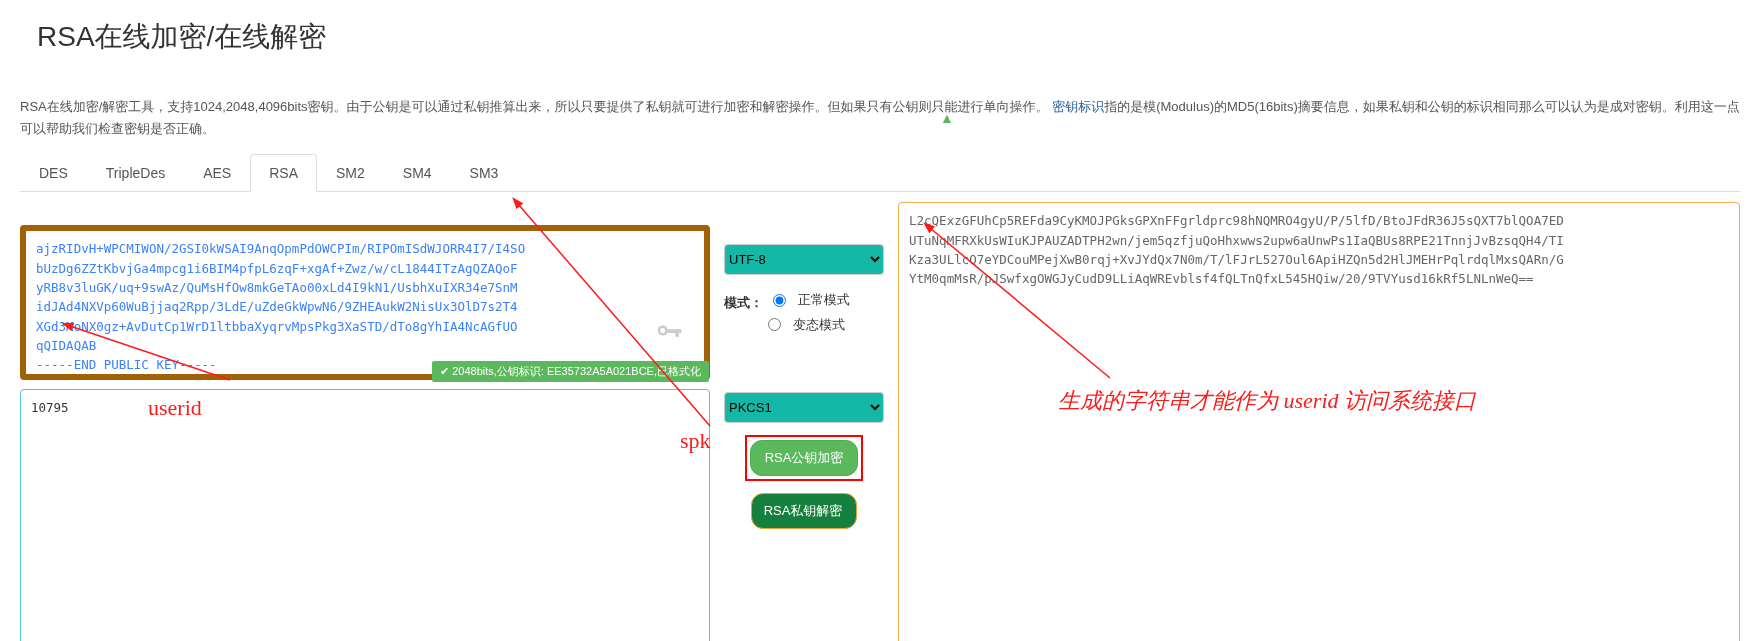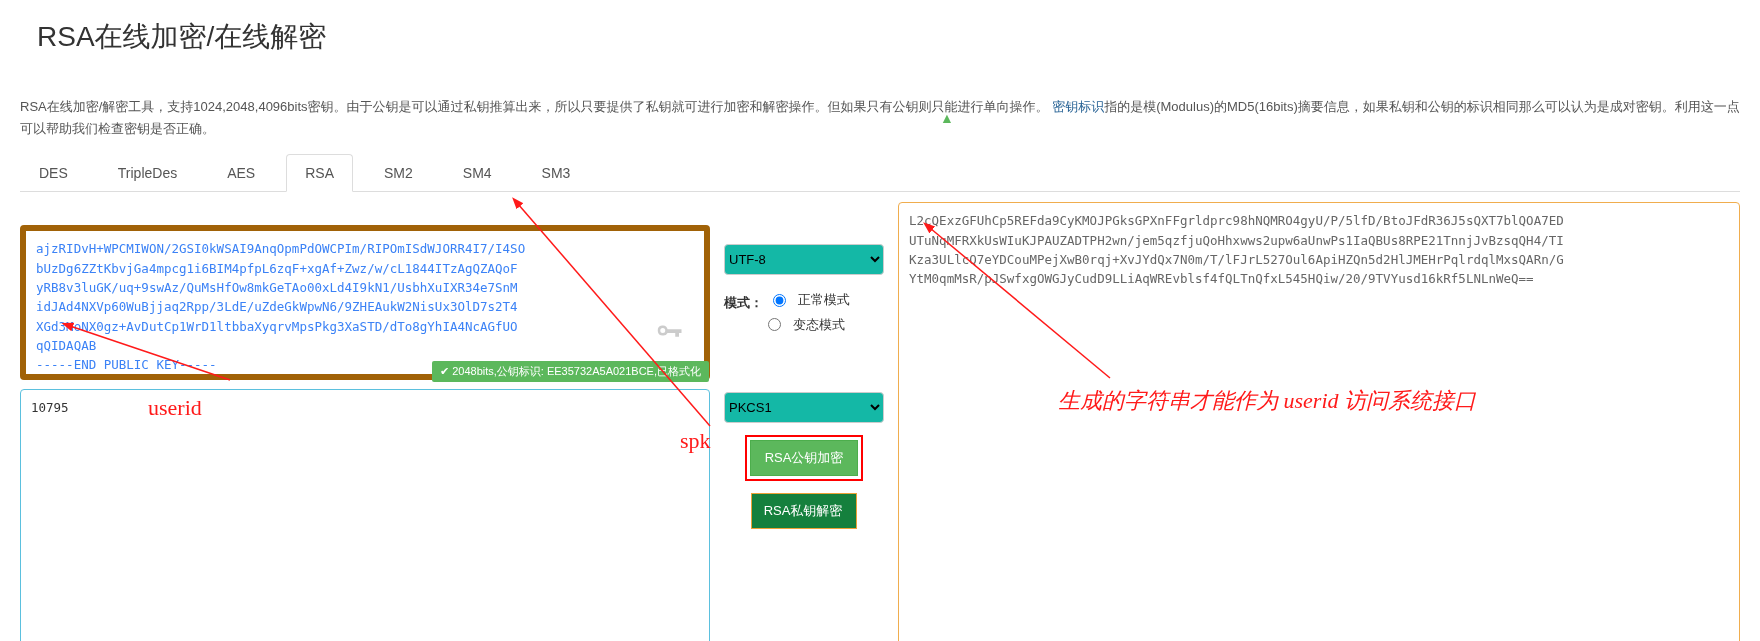--- a/index.html
+++ b/index.html
@@ -30,21 +30,21 @@
       position: absolute;
       left: 940px;
       top: 110px;
       color: #5cb85c;
       font-size: 14px;
       cursor: pointer;
     }
     .tabs {
       border-bottom: 1px solid #ddd;
       display: flex;
-      gap: 12px;
+      gap: 0;
       margin-bottom: 10px;
     }
     .tab {
       padding: 10px 18px;
       color: #555;
       cursor: pointer;
       border: 1px solid transparent;
       margin-bottom: -1px;
       font-size: 14px;
     }
@@ -125,21 +125,21 @@
       margin-top: 42px;
     }
     .mode-group { font-size: 13px; color: #333; }
     .mode-label { font-weight: 600; margin-right: 6px; }
     .mode-opt { display: inline-flex; align-items: center; gap: 12px; margin-right: 4px; }
     .mode-group .row { margin: 4px 0; }
     .indent { padding-left: 44px; }
     .btn {
       display: inline-block;
       padding: 8px 14px;
-      border-radius: 0;
+      border-radius: 12px;
       color: #fff;
       border: 1px solid transparent;
       cursor: pointer;
       font-size: 13px;
       text-align: center;
       width: auto;
     }
     .btn-green { background: #5cb85c; border-color: #4cae4c; }
     .btn-orange { background: #15803d; border-color: #eea236; padding-left: 12px; }
     .btn-wrap { text-align: center; }

